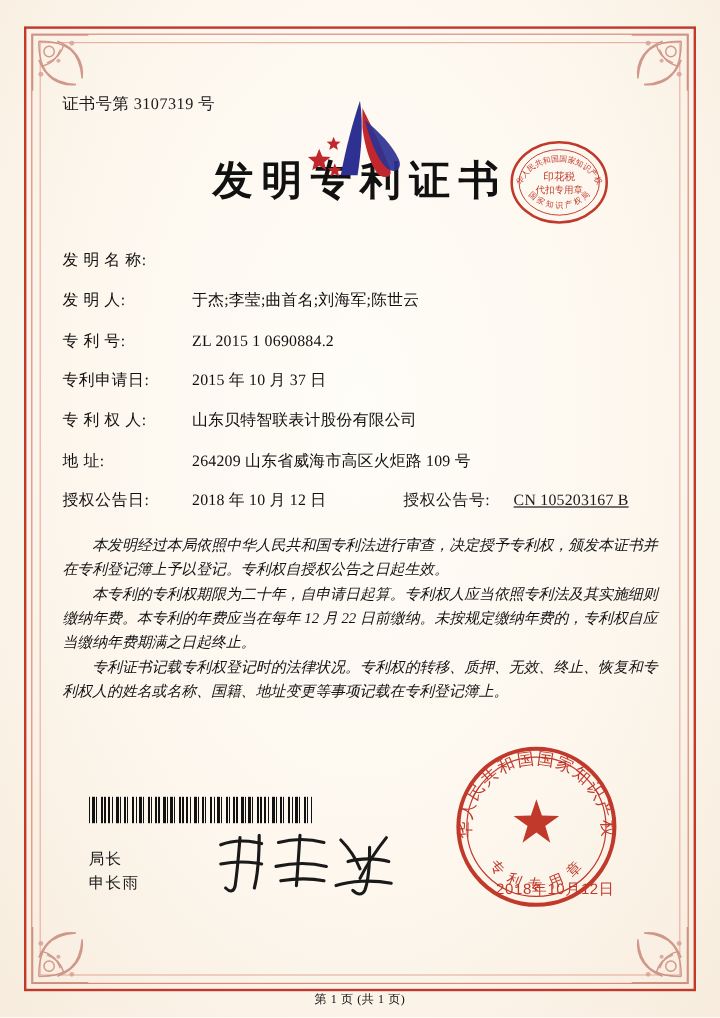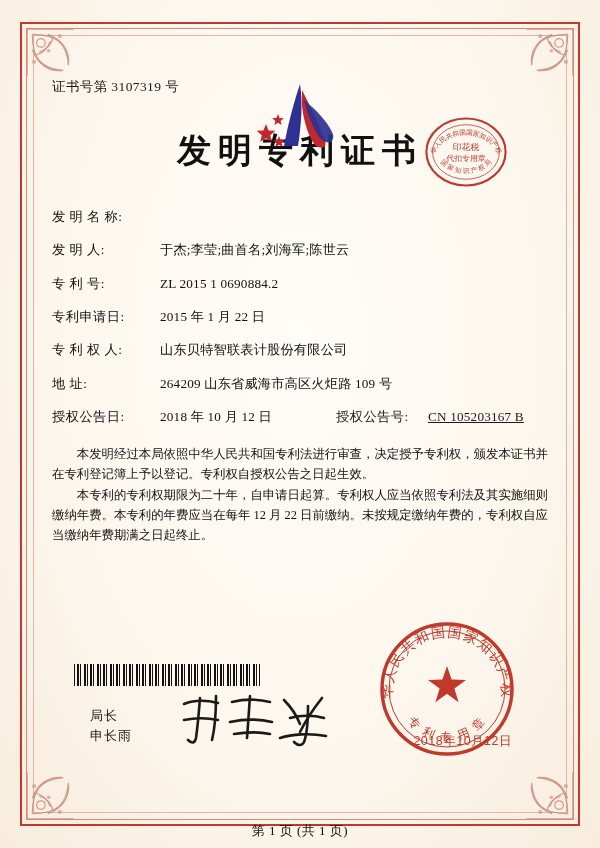--- a/index.html
+++ b/index.html
@@ -139,41 +139,42 @@
   .paragraphs {
     margin-top: 14px;
     font-size: 12.4px;
     line-height: 1.62;
     text-align: justify;
     color: #111;
   }
   .paragraphs p {
     margin: 0 0 1px 0;
     text-indent: 2em;
+    font-style: italic;
   }
 
   
   .barcode {
     position: absolute;
     left: 22px;
     bottom: 112px;
     width: 186px;
     height: 22px;
     background:
       repeating-linear-gradient(90deg,
         #111 0px, #111 1px, transparent 1px, transparent 3px,
         #111 3px, #111 5px, transparent 5px, transparent 6px,
         #111 6px, #111 7px, transparent 7px, transparent 10px,
         #111 10px, #111 12px, transparent 12px, transparent 13px);
   }
 
   
   .sign-block {
     position: absolute;
-    left: 38px;
+    left: 22px;
     bottom: 52px;
     font-size: 13px;
     line-height: 1.55;
     letter-spacing: 1px;
   }
   .signature {
     position: absolute;
     left: 120px;
     bottom: 48px;
     width: 170px;
@@ -211,21 +212,21 @@
   }
   .tax-stamp svg { display:block; }
 
   
   .page-footer {
     position: absolute;
     left: 0;
     right: 0;
     bottom: 8px;
     text-align: center;
-    font-size: 13px;
+    font-size: 10px;
     letter-spacing: 0.5px;
     color: #111;
   }
 </style>
 </head>
 <body>
 
 <div class="certificate">
 
   <div class="border-outer"></div>
@@ -348,21 +349,21 @@
         <div class="field-value">于杰;李莹;曲首名;刘海军;陈世云</div>
       </div>
 
       <div class="field-row">
         <div class="field-label">专 利 号:</div>
         <div class="field-value">ZL 2015 1 0690884.2</div>
       </div>
 
       <div class="field-row">
         <div class="field-label">专利申请日:</div>
-        <div class="field-value">2015 年 1 月 22 日</div>
+        <div class="field-value">2015 年 10 月 37 日</div>
       </div>
 
       <div class="field-row">
         <div class="field-label">专 利 权 人:</div>
         <div class="field-value">山东贝特智联表计股份有限公司</div>
       </div>
 
       <div class="field-row">
         <div class="field-label">地          址:</div>
         <div class="field-value">264209 山东省威海市高区火炬路 109 号</div>
@@ -373,20 +374,21 @@
         <div class="field-value">2018 年 10 月 12 日</div>
         <div class="field-label-2">授权公告号:</div>
         <div class="field-value-2">CN 105203167 B</div>
       </div>
 
     </div>
 
     <div class="paragraphs">
       <p>本发明经过本局依照中华人民共和国专利法进行审查，决定授予专利权，颁发本证书并在专利登记簿上予以登记。专利权自授权公告之日起生效。</p>
       <p>本专利的专利权期限为二十年，自申请日起算。专利权人应当依照专利法及其实施细则缴纳年费。本专利的年费应当在每年 12 月 22 日前缴纳。未按规定缴纳年费的，专利权自应当缴纳年费期满之日起终止。</p>
+      <p>专利证书记载专利权登记时的法律状况。专利权的转移、质押、无效、终止、恢复和专利权人的姓名或名称、国籍、地址变更等事项记载在专利登记簿上。</p>
     </div>
 
     <div class="barcode"></div>
 
     <div class="sign-block">
       <div>局长</div>
       <div>申长雨</div>
     </div>
 
     <div class="signature">

